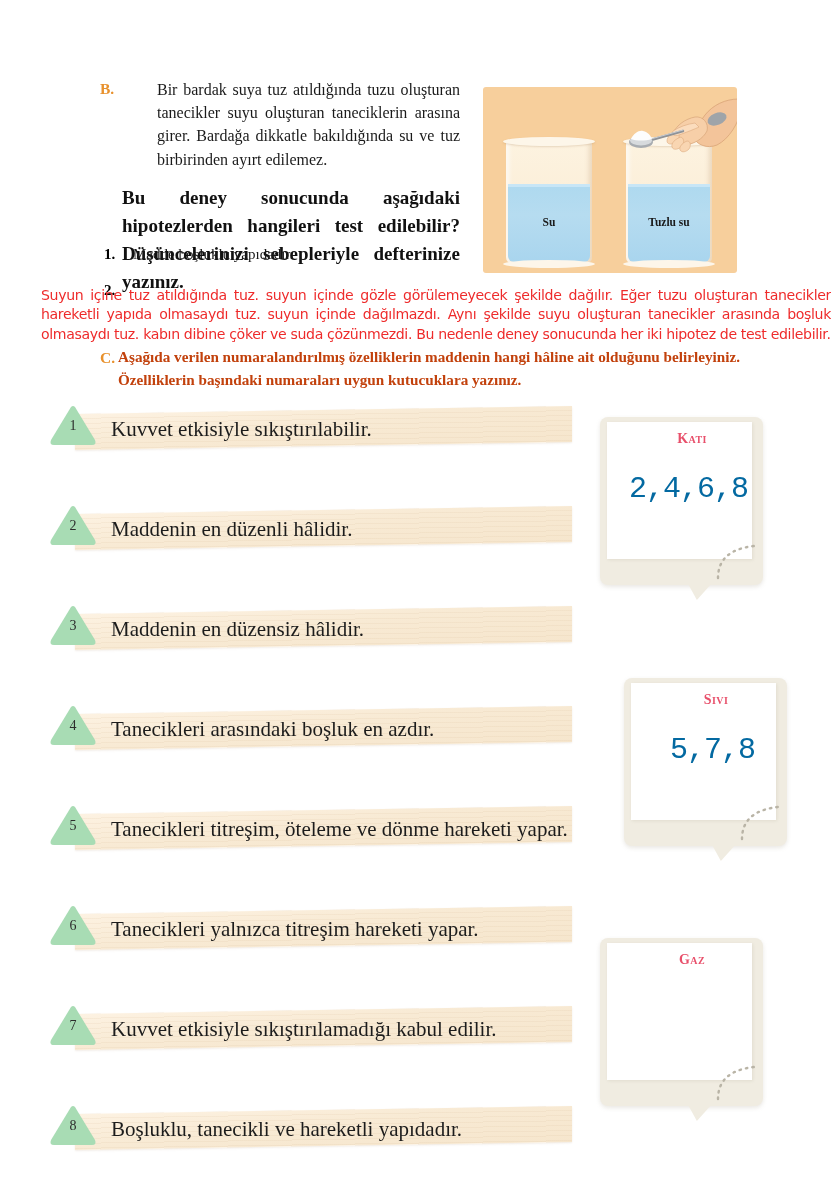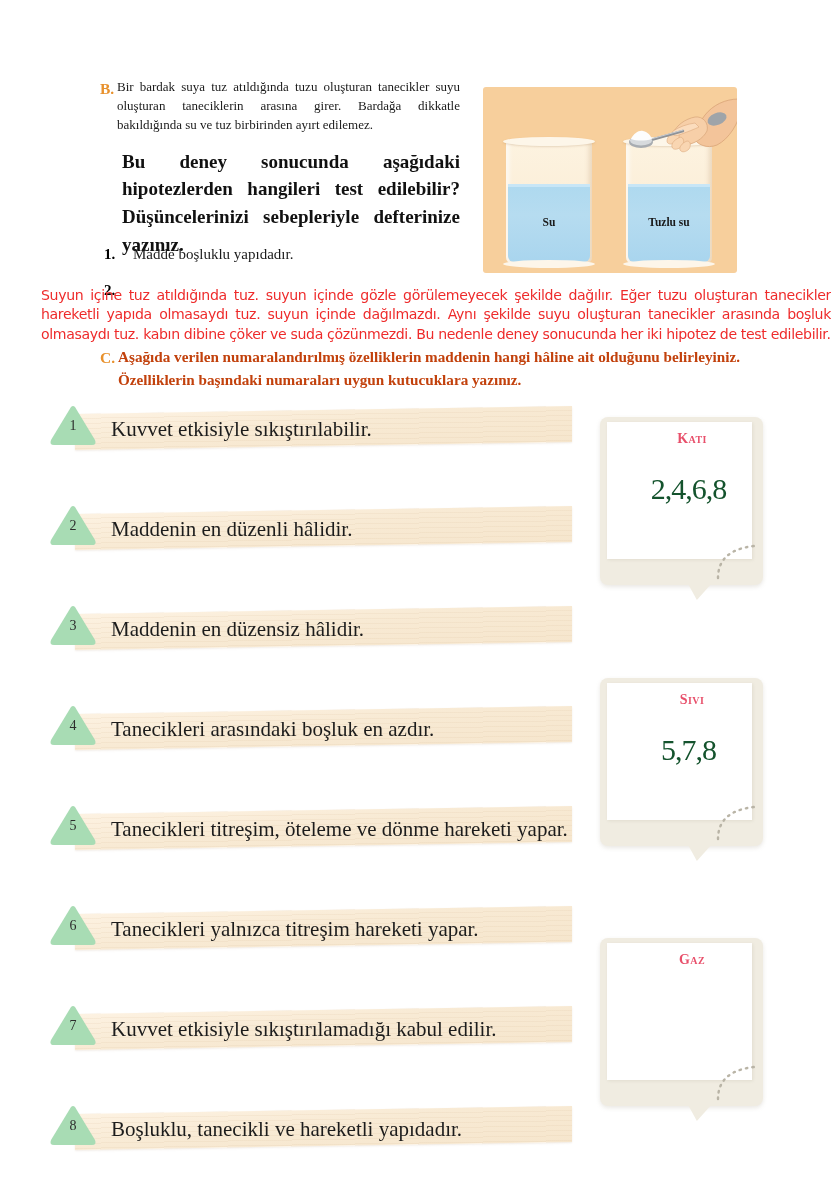--- a/index.html
+++ b/index.html
@@ -12,22 +12,22 @@
   .page { position: relative; width: 831px; height: 1184px; }
 
   
   .sec-b { position: absolute; left: 100px; top: 78px; width: 360px; }
   .sec-b-row { display: flex; }
   .sec-b-letter {
     color: #e8912d; font-weight: bold; font-size: 15.5px;
     width: 17px; flex: 0 0 17px; line-height: 1.45;
   }
   .sec-b-text {
-    font-size: 13px; line-height: 1.45; text-align: justify;
-    color: #1a1a1a; hyphens: manual;
+    font-size: 16px; line-height: 1.45; text-align: justify;
+    color: #1a1a1a; hyphens: manual; margin-left: 40px;
   }
   .sec-b-q {
     font-weight: bold; font-size: 19px; line-height: 1.47;
     text-align: justify; color: #111; margin-top: 13px;
     padding-left: 22px;
   }
   .hyp-list { position: absolute; left: 100px; top: 246px; width: 360px; }
   .hyp-item { display: flex; margin-bottom: 19px; }
   .hyp-num {
     font-weight: bold; font-size: 15px; width: 33px; flex: 0 0 33px;
@@ -137,22 +137,22 @@
   .bubble .curl {
     position: absolute; right: 5px; bottom: 5px; width: 42px; height: 38px;
   }
   .bubble-title {
     position: absolute; left: 7px; top: 14px; width: 170px; text-align: center;
     font-size: 14px; font-weight: bold; color: #e8506b;
     font-variant: small-caps; letter-spacing: .4px; z-index: 6;
   }
   .bubble-answer {
     position: absolute; left: 7px; top: 55px; width: 163px; text-align: center;
-    font-family: Liberation Serif, serif;
-    font-size: 30px; color: #14532d; letter-spacing: -1px; z-index: 6;
+    font-family: Liberation Mono, monospace;
+    font-size: 30px; color: #0369a1; letter-spacing: -1px; z-index: 6;
   }
 </style>
 </head>
 <body>
 
 <div class="page">
 
   <div class="sec-b">
     <div class="sec-b-row">
       <div class="sec-b-letter">B.</div>
@@ -317,21 +317,21 @@
     <div class="shadow-card"></div>
     <div class="front-card"></div>
     <div class="tail"></div>
     <div class="bubble-title">Katı</div>
     <div class="bubble-answer">2,4,6,8</div>
     <svg class="curl" viewBox="0 0 42 38">
       <path d="M2 36 Q2 8 38 4" fill="none" stroke="#b9b4a6" stroke-width="2.4" stroke-linecap="round" stroke-dasharray="1.5 5"></path>
     </svg>
   </div>
 
-  <div class="bubble" style="left:600px; top:678px;padding-left:18px;">
+  <div class="bubble" style="left:624px; top:678px;padding-left:18px;">
     <div class="shadow-card"></div>
     <div class="front-card"></div>
     <div class="tail"></div>
     <div class="bubble-title">Sıvı</div>
     <div class="bubble-answer">5,7,8</div>
     <svg class="curl" viewBox="0 0 42 38">
       <path d="M2 36 Q2 8 38 4" fill="none" stroke="#b9b4a6" stroke-width="2.4" stroke-linecap="round" stroke-dasharray="1.5 5"></path>
     </svg>
   </div>
 

